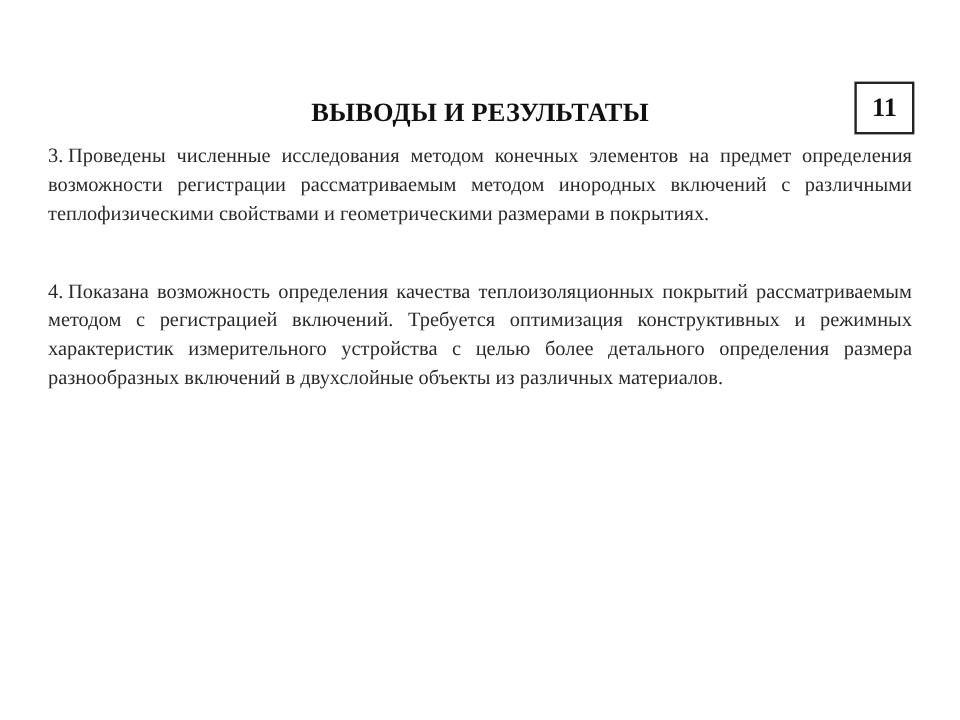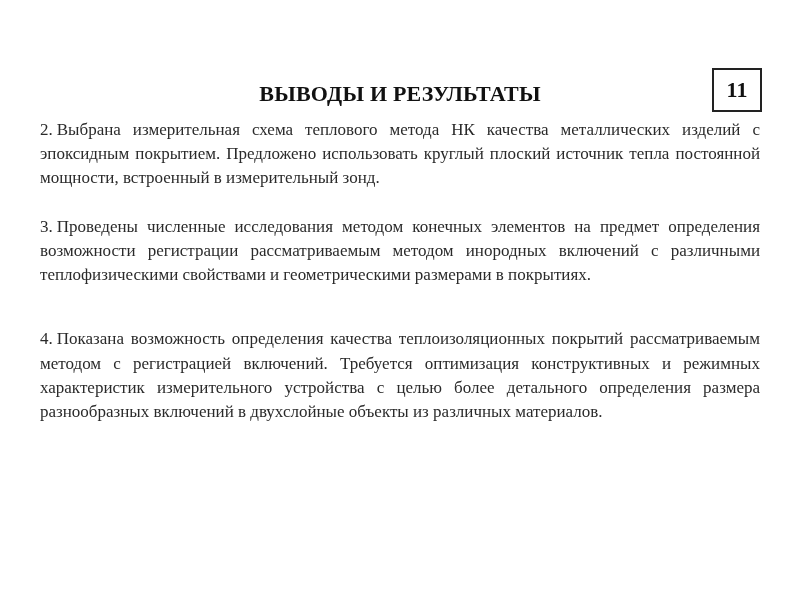--- a/index.html
+++ b/index.html
@@ -65,17 +65,16 @@
     .num { margin-right: 4px; }
   </style>
 </head>
 <body>
 
 <div class="slide">
   <div class="title">ВЫВОДЫ И РЕЗУЛЬТАТЫ</div>
   <div class="page-box">11</div>
 
   <div class="body-text">
-    <p class="para"><span class="num">2.</span><span>Выбрана измерительная схема теплового метода НК качества металлических изделий с эпоксидным покрытием. Предложено использовать круглый плоский источник тепла постоянной мощности, встроенный в измерительный зонд.</span></p>
     <p class="para"><span class="num">3.</span><span>Проведены численные исследования методом конечных элементов на предмет определения возможности регистрации рассматриваемым методом инородных включений с различными теплофизическими свойствами и геометрическими размерами  в покрытиях.</span></p>
     <p class="para"><span class="num">4.</span><span>Показана возможность определения качества теплоизоляционных покрытий рассматриваемым методом с регистрацией включений. Требуется оптимизация конструктивных и режимных характеристик измерительного устройства с целью более детального определения размера разнообразных включений в двухслойные объекты из различных материалов.</span></p>
   </div>
 </div>
 
 </body></html>

